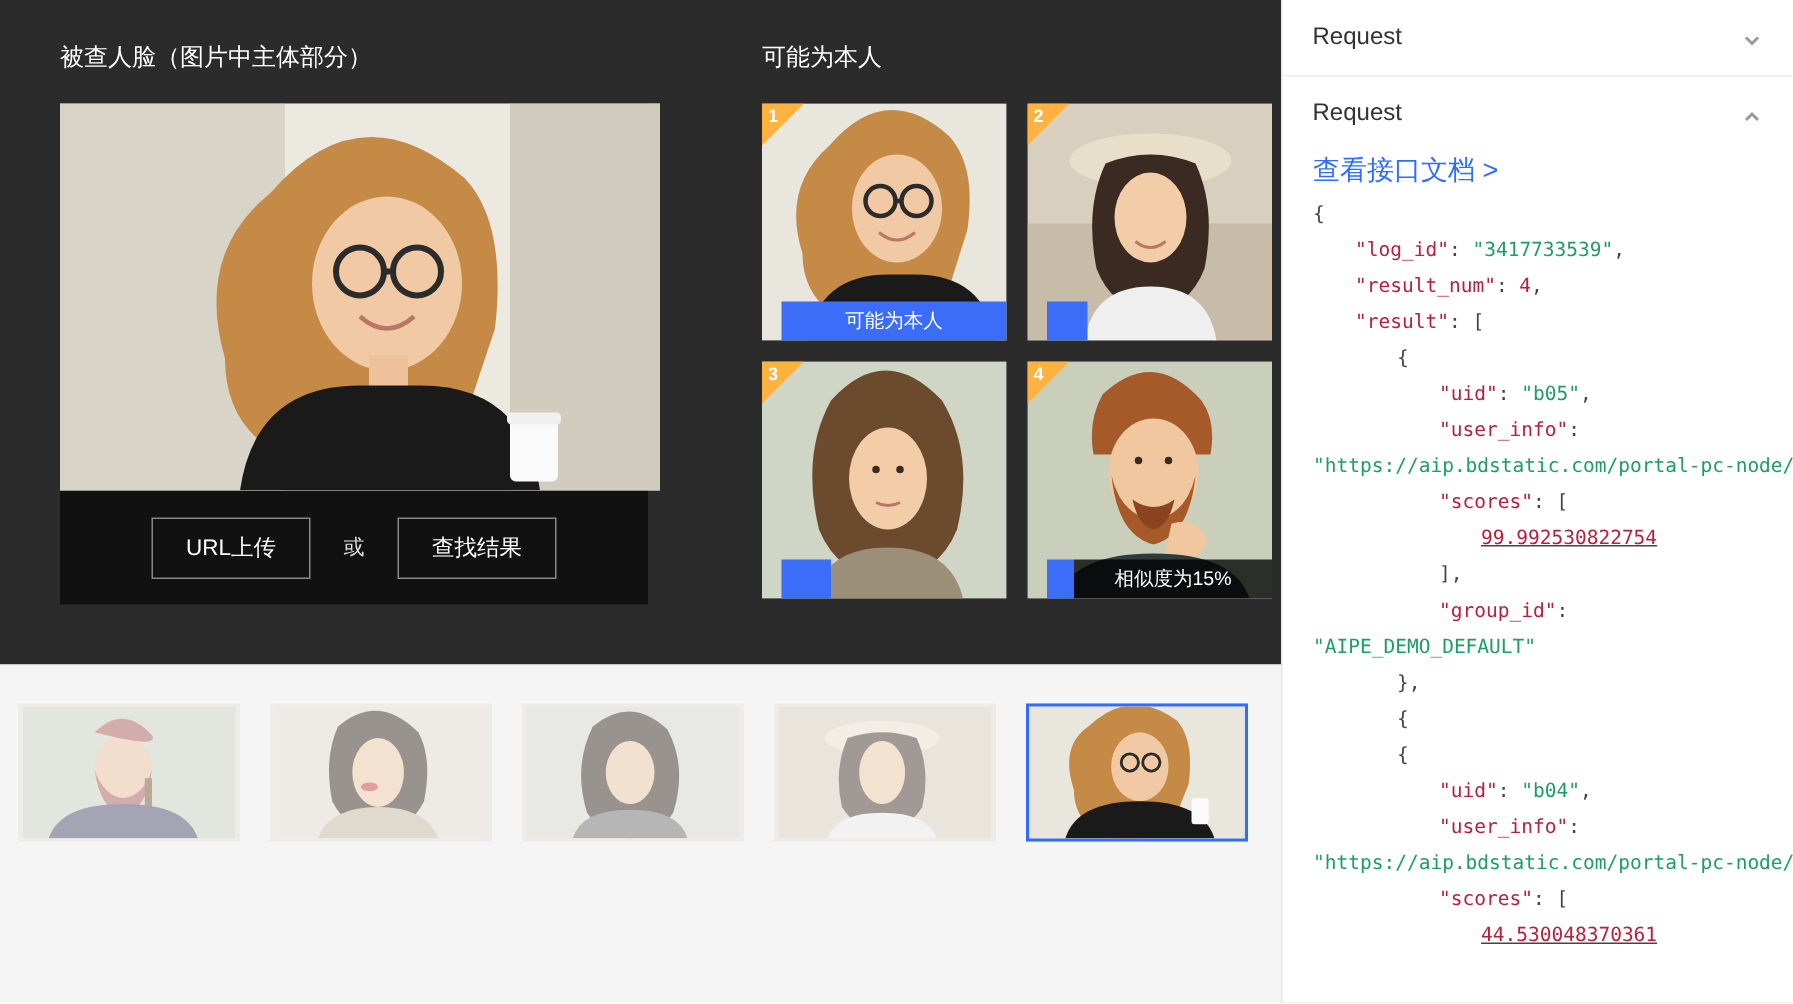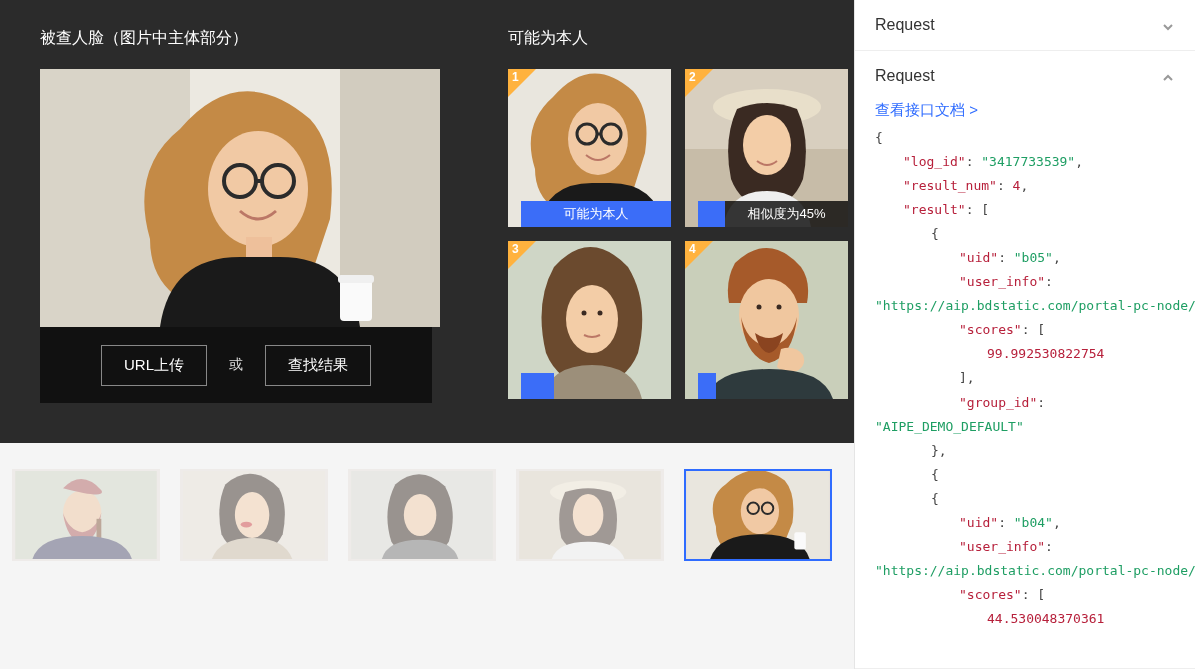--- a/index.html
+++ b/index.html
@@ -170,42 +170,42 @@
     display:inline-block;
   }
   .chev svg{width:100%;height:100%;display:block;stroke:#999;stroke-width:2;fill:none;}
 
   .acc-body {
     padding: 0 20px 20px 20px;
     overflow: auto;
   }
   .doc-link {
     color: #2f6cff;
-    font-size: 15px;
+    font-size: 18px;
     cursor:pointer;
     display:inline-block;
     margin-bottom:6px;
   }
 
   pre.json {
     font-family: Consolas, Menlo, monospace;
     font-size: 13px;
     line-height: 1.85;
     white-space: pre;
     color:#444;
   }
   .jk { color:#b7203b; }      
   .js { color:#1e9e63; }      
   .jn { color:#b7203b; }      
 
   
   .ind1{padding-left:28px;display:block;}
   .ind2{padding-left:56px;display:block;}
   .ind3{padding-left:84px;display:block;}
-  .ind4{padding-left:112px;display:block;}
+  .ind4{padding-left:112px;display:block;text-decoration:underline;}
   .line{display:block;}
 </style>
 </head>
 <body>
 
 <div class="left">
 
   <div class="dark-panel">
 
     <div class="query-col">
@@ -282,21 +282,20 @@
             <rect y="80" width="163" height="78" fill="#c7bca8"></rect>
             <ellipse cx="82" cy="38" rx="54" ry="18" fill="#e8dfca"></ellipse>
             <path d="M50 36 q32 -30 64 0 q6 10 -64 0z" fill="#e8dfca"></path>
             <path d="M52 40 q30 -12 60 0 q14 30 6 70 q-10 26 -36 30 q-26 -4 -36 -30 q-8 -40 6 -70z" fill="#3a2a22"></path>
             <ellipse cx="82" cy="76" rx="24" ry="30" fill="#f3cda7"></ellipse>
             <path d="M72 92 q10 8 20 0" stroke="#b76" stroke-width="2" fill="none"></path>
             <path d="M38 158 q6 -36 44 -36 q38 0 44 36z" fill="#efefef"></path>
           </svg>
           <div class="result-caption">
             <div class="bar" style="width:18%"></div>
-            <div class="txt">相似度为45%</div>
           </div>
         </div>
 
         <div class="result-cell">
           <div class="rank">
               <span>3</span>
             </div>
           <svg class="face-svg" viewBox="0 0 163 158">
             <rect width="163" height="158" fill="#cfd6c6"></rect>
             <path d="M46 26 q36 -40 74 0 q22 36 10 86 q-12 30 -46 34 q-34 -4 -46 -34 q-12 -50 8 -86z" fill="#6b4a2e"></path>
@@ -322,20 +321,21 @@
             <path d="M56 76 q4 40 28 46 q24 -6 28 -46 q-6 26 -28 30 q-22 -4 -28 -30z" fill="#a65a2a"></path>
             <path d="M70 92 q14 10 28 0 q-4 18 -14 20 q-10 -2 -14 -20z" fill="#8a4420"></path>
             <circle cx="74" cy="66" r="2.5" fill="#3a2a22"></circle>
             <circle cx="94" cy="66" r="2.5" fill="#3a2a22"></circle>
 
             <path d="M96 108 q14 -4 22 6 q4 10 -6 16 q-12 4 -20 -4z" fill="#f0c79f"></path>
             <path d="M20 158 q10 -30 64 -30 q54 0 64 30z" fill="#2e3a3d"></path>
           </svg>
           <div class="result-caption">
             <div class="bar" style="width:12%"></div>
+            <div class="txt">相似度为15%</div>
           </div>
         </div>
 
       </div>
     </div>
 
   </div>
 
   <div class="thumb-strip">
     <div class="thumb">

